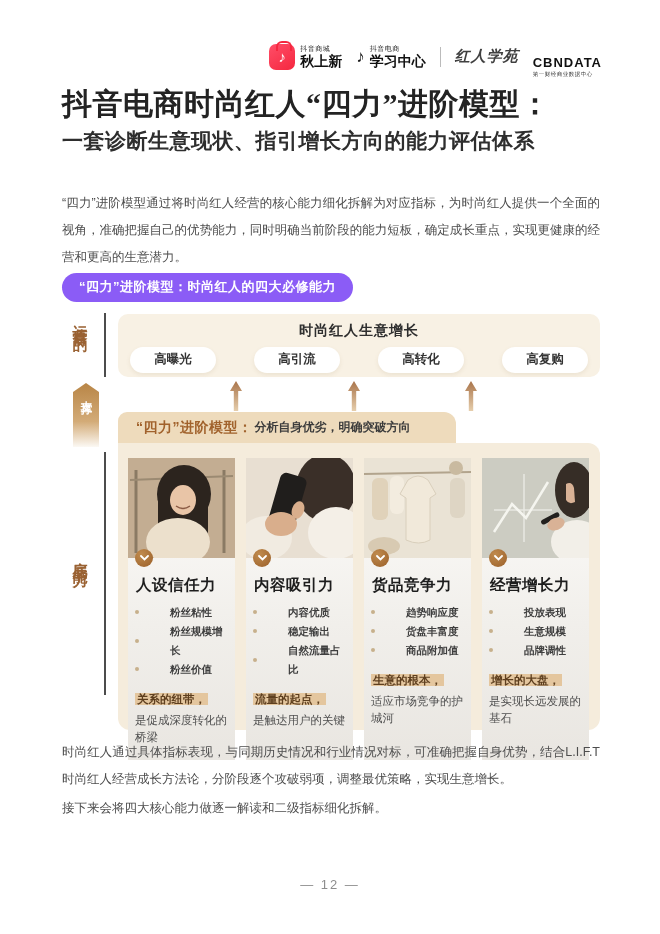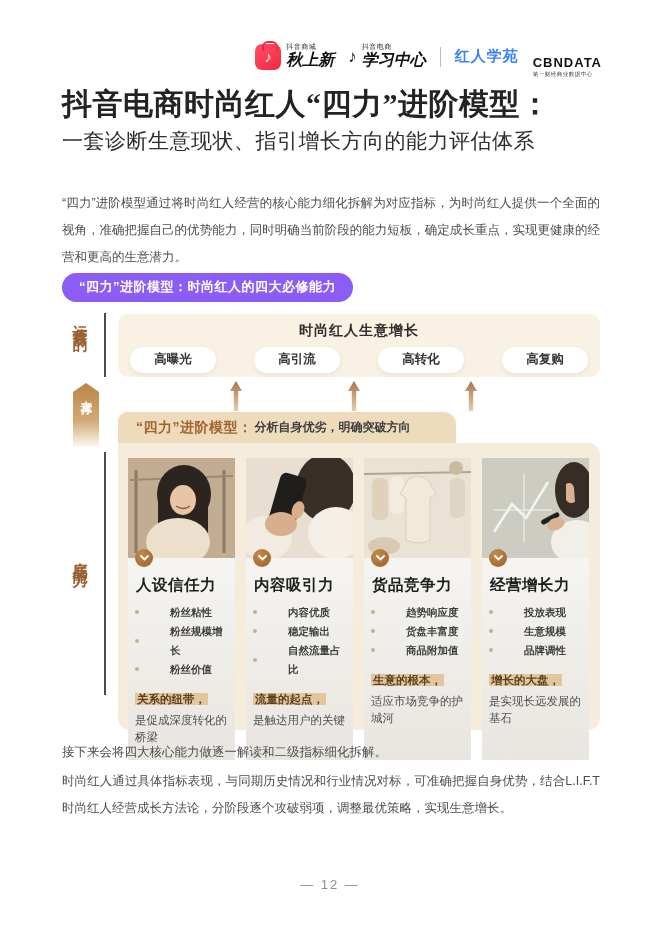--- a/index.html
+++ b/index.html
@@ -8,30 +8,30 @@
   .page { position:relative; width:660px; height:934px; background:#fff; overflow:hidden; margin:0 auto; }
 
   
   .logos { position:absolute; top:36px; right:58px; display:flex; align-items:center; gap:14px; }
   .logo { display:flex; align-items:center; gap:5px; }
   .bag-icon { width:26px; height:26px; border-radius:7px; background:linear-gradient(145deg,#ff4e68,#f5273f); position:relative; display:flex; align-items:center; justify-content:center; color:#fff; font-size:15px; font-weight:bold; }
   .bag-icon::before { content:""; position:absolute; top:-3px; left:7px; width:12px; height:8px; border:2px solid #f5273f; border-bottom:none; border-radius:6px 6px 0 0; }
   .note-icon { font-size:17px; font-weight:bold; color:#111; }
   .logo-lines { display:flex; flex-direction:column; line-height:1.15; }
   .logo-top { font-size:7px; color:#222; letter-spacing:0.5px; }
-  .logo-bottom { font-size:16px; font-weight:bold; color:#111;font-style:italic; }
+  .logo-bottom { font-size:14px; font-weight:bold; color:#111; }
   .logo-divider { width:1px; height:20px; background:#bbb; }
-  .academy-text { font-family:"Liberation Serif", serif; font-weight:600; font-size:15px; color:#3b82f6; letter-spacing:1px; }
+  .academy-text { font-family:"Liberation Serif", serif; font-style:italic; font-weight:600; font-size:15px; color:#404040; letter-spacing:1px; }
   .cbn { display:flex; flex-direction:column; align-items:flex-start; line-height:1.2; }
   .cbn-name { font-size:13px; font-weight:bold; color:#111; letter-spacing:1px;margin-top:19px; }
   .cbn-sub { font-size:5.5px; color:#333; letter-spacing:0.5px; }
 
   
   .main-title { position:absolute; left:62px; top:84px; font-family:"Liberation Serif", serif; font-weight:bold; font-size:30px; color:#232323; letter-spacing:0.5px; }
-  .sub-title  { position:absolute; left:62px; top:127px; font-size:21px; font-weight:normal; color:#2e2e2e; letter-spacing:0.5px; }
+  .sub-title  { position:absolute; left:62px; top:127px; font-size:21px; font-weight:bold; color:#2e2e2e; letter-spacing:0.5px; }
   .intro { position:absolute; left:62px; top:190px; width:538px; font-size:12.5px; line-height:2.15; color:#4d4d4d; text-align:justify; }
 
   
   .section-badge { position:absolute; left:62px; top:273px; background:#8b5cf6; color:#fff; font-size:13px; font-weight:bold; padding:5px 17px 6px; border-radius:15px; letter-spacing:0.5px; }
 
   
   .v-label { position:absolute; writing-mode:vertical-rl; font-weight:bold; font-size:15px; color:#9a6233; letter-spacing:4px; }
   .v-label.purpose { left:70px; top:313px; }
   .v-label.base { left:70px; top:549px; }
   .rail { position:absolute; left:104px; width:1.5px; background:#4c4c4c; }
@@ -331,19 +331,19 @@
             <span class="hl">增长的大盘，</span>
             <div class="desc">是实现长远发展的基石</div>
           </div>
         </div>
 
       </div>
     </div>
   </div>
 
   <div class="outro">
+    <p>时尚红人通过具体指标表现，与同期历史情况和行业情况对标，可准确把握自身优势，结合L.I.F.T时尚红人经营成长方法论，分阶段逐个攻破弱项，调整最优策略，实现生意增长。</p>
     <p>接下来会将四大核心能力做逐一解读和二级指标细化拆解。</p>
-    <p>时尚红人通过具体指标表现，与同期历史情况和行业情况对标，可准确把握自身优势，结合L.I.F.T时尚红人经营成长方法论，分阶段逐个攻破弱项，调整最优策略，实现生意增长。</p>
   </div>
 
   <div class="footer">— 12 —</div>
 
 </div>
 
 </body></html>

